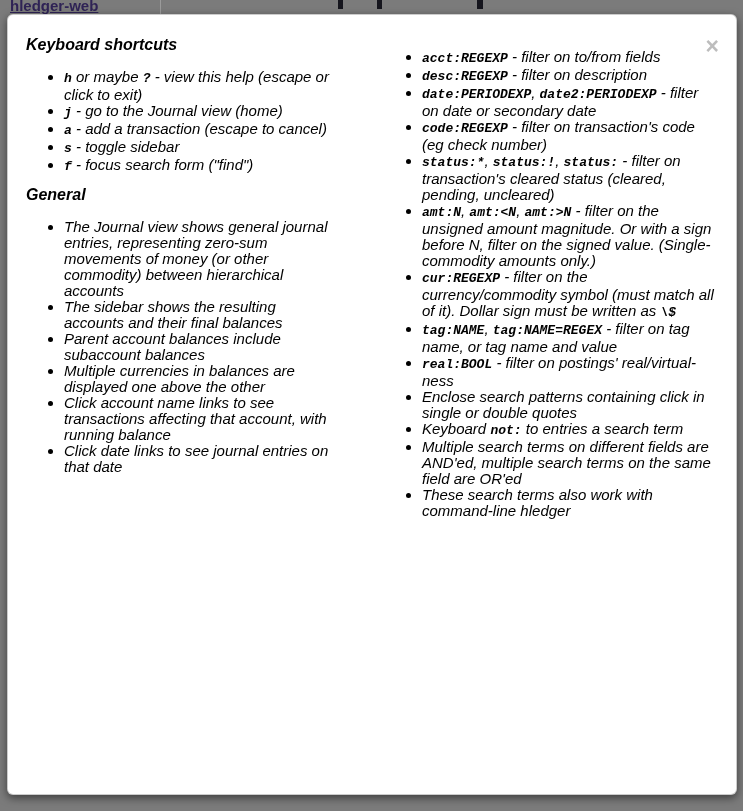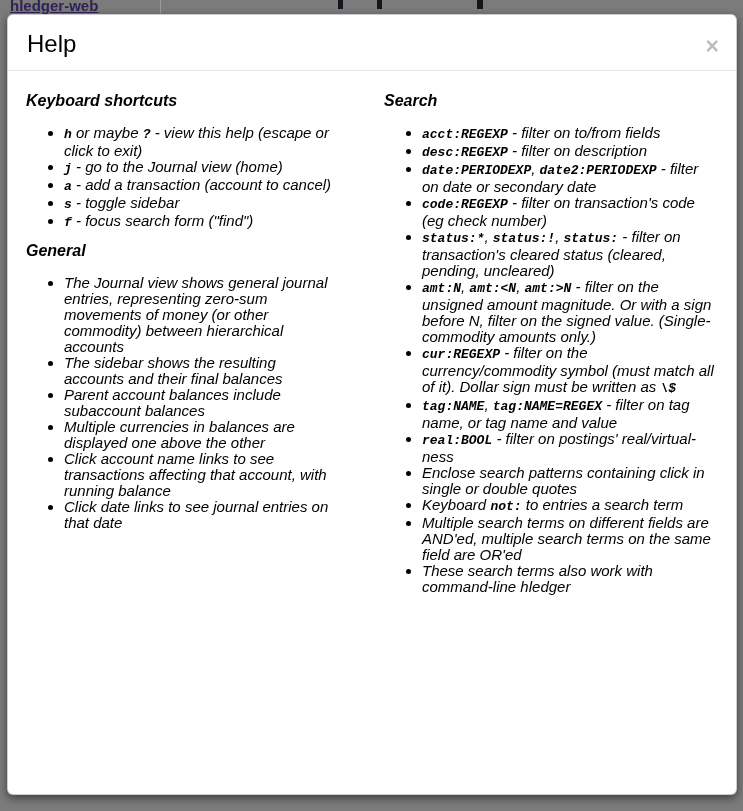--- a/index.html
+++ b/index.html
@@ -79,45 +79,41 @@
 <div style="position:absolute;inset:0;">
   <a class="bg-link">hledger-web</a>
   <div class="bg-vline"></div>
   <div class="frag frag-1"></div>
   <div class="frag frag-2"></div>
   <div class="frag frag-3"></div>
 </div>
 
 <div class="modal">
   <button class="close">×</button>
-  <div class="modal-header">
-    <div class="modal-title">Help</div>
-  </div>
   <div class="modal-body">
     <div class="col col-left">
         <h4 class="sec-heading">Keyboard shortcuts</h4>
         <ul>
           <li><code>h</code><span> or maybe </span><code>?</code><span> - view this help (escape or click to exit)</span></li>
           <li><code>j</code><span> - go to the Journal view (home)</span></li>
-          <li><code>a</code><span> - add a transaction (account to cancel)</span></li>
+          <li><code>a</code><span> - add a transaction (escape to cancel)</span></li>
           <li><code>s</code><span> - toggle sidebar</span></li>
           <li><code>f</code><span> - focus search form ("find")</span></li>
         </ul>
         <h4 class="sec-heading">General</h4>
         <ul>
           <li><span>The Journal view shows general journal entries, representing zero-sum movements of money (or other commodity) between hierarchical accounts</span></li>
           <li><span>The sidebar shows the resulting accounts and their final balances</span></li>
           <li><span>Parent account balances include subaccount balances</span></li>
           <li><span>Multiple currencies in balances are displayed one above the other</span></li>
           <li><span>Click account name links to see transactions affecting that account, with running balance</span></li>
           <li><span>Click date links to see journal entries on that date</span></li>
         </ul>
       </div>
     <div class="col col-right">
-        <h4 class="sec-heading">Search</h4>
         <ul>
           <li><code>acct:REGEXP</code><span> - filter on to/from fields</span></li>
           <li><code>desc:REGEXP</code><span> - filter on description</span></li>
           <li><code>date:PERIODEXP</code><span>, </span><code>date2:PERIODEXP</code><span> - filter on date or secondary date</span></li>
           <li><code>code:REGEXP</code><span> - filter on transaction's code (eg check number)</span></li>
           <li><code>status:*</code><span>, </span><code>status:!</code><span>, </span><code>status:</code><span> - filter on transaction's cleared status (cleared, pending, uncleared)</span></li>
           <li><code>amt:N</code><span>, </span><code>amt:&lt;N</code><span>, </span><code>amt:&gt;N</code><span> - filter on the unsigned amount magnitude. Or with a sign before N, filter on the signed value. (Single-commodity amounts only.)</span></li>
           <li><code>cur:REGEXP</code><span> - filter on the currency/commodity symbol (must match all of it). Dollar sign must be written as </span><code>\$</code></li>
           <li><code>tag:NAME</code><span>, </span><code>tag:NAME=REGEX</code><span> - filter on tag name, or tag name and value</span></li>
           <li><code>real:BOOL</code><span> - filter on postings' real/virtual-ness</span></li>

